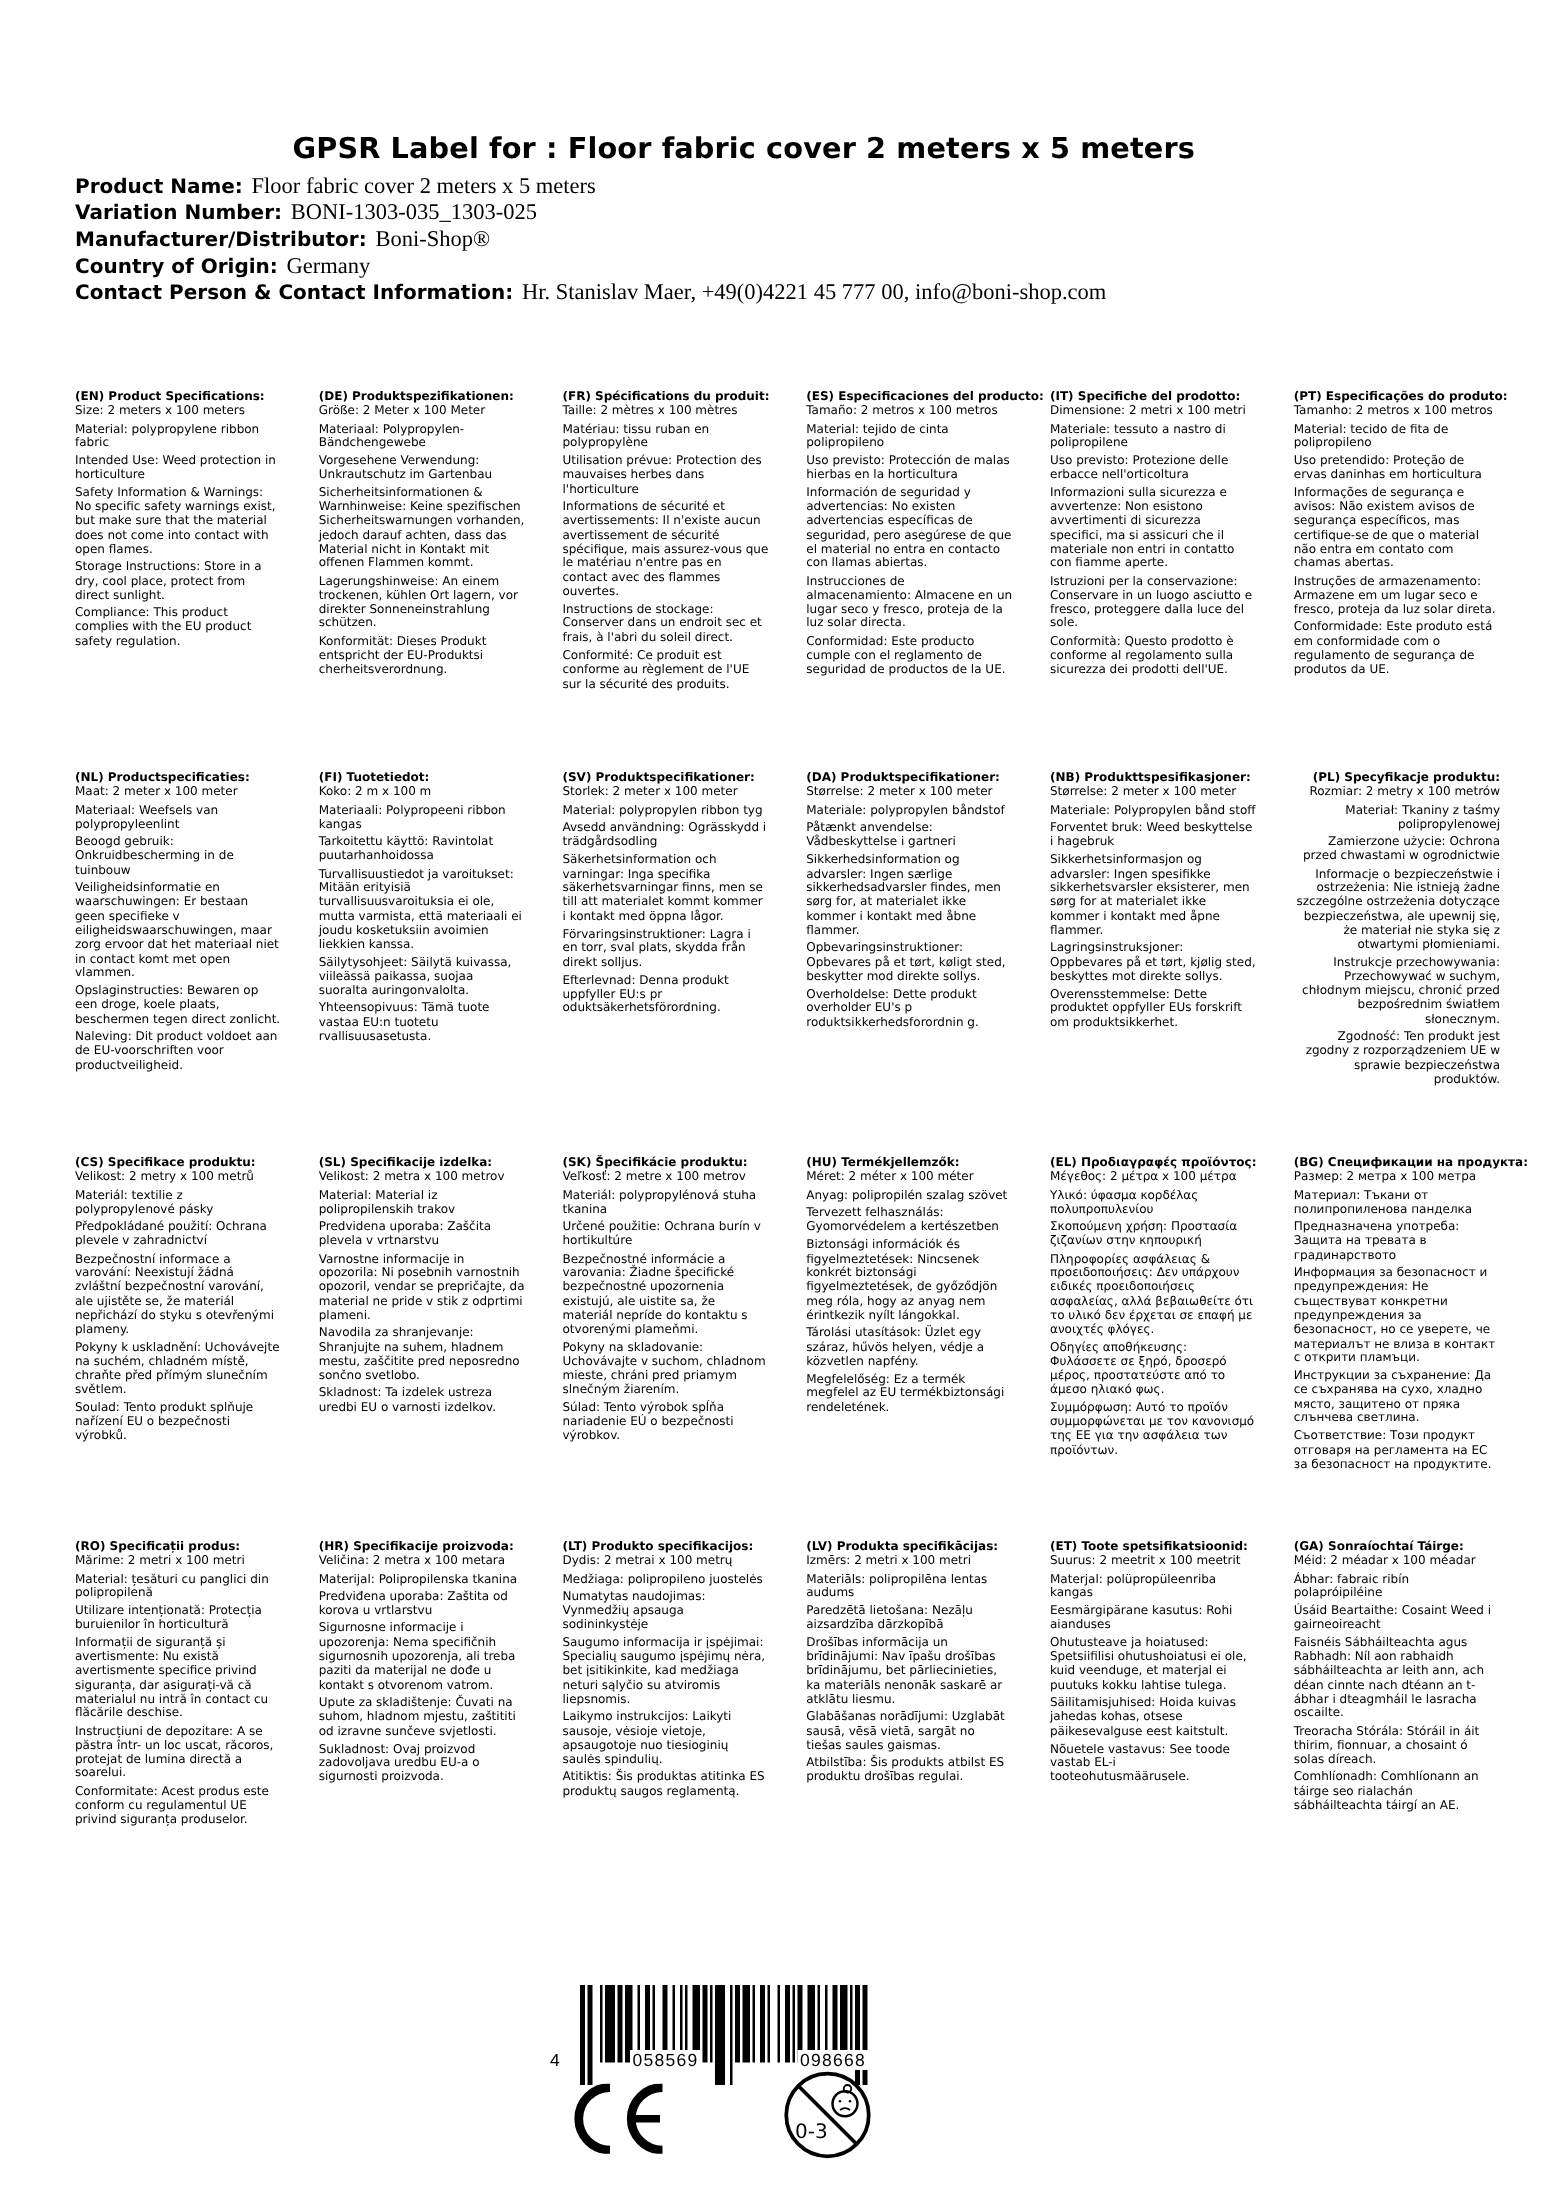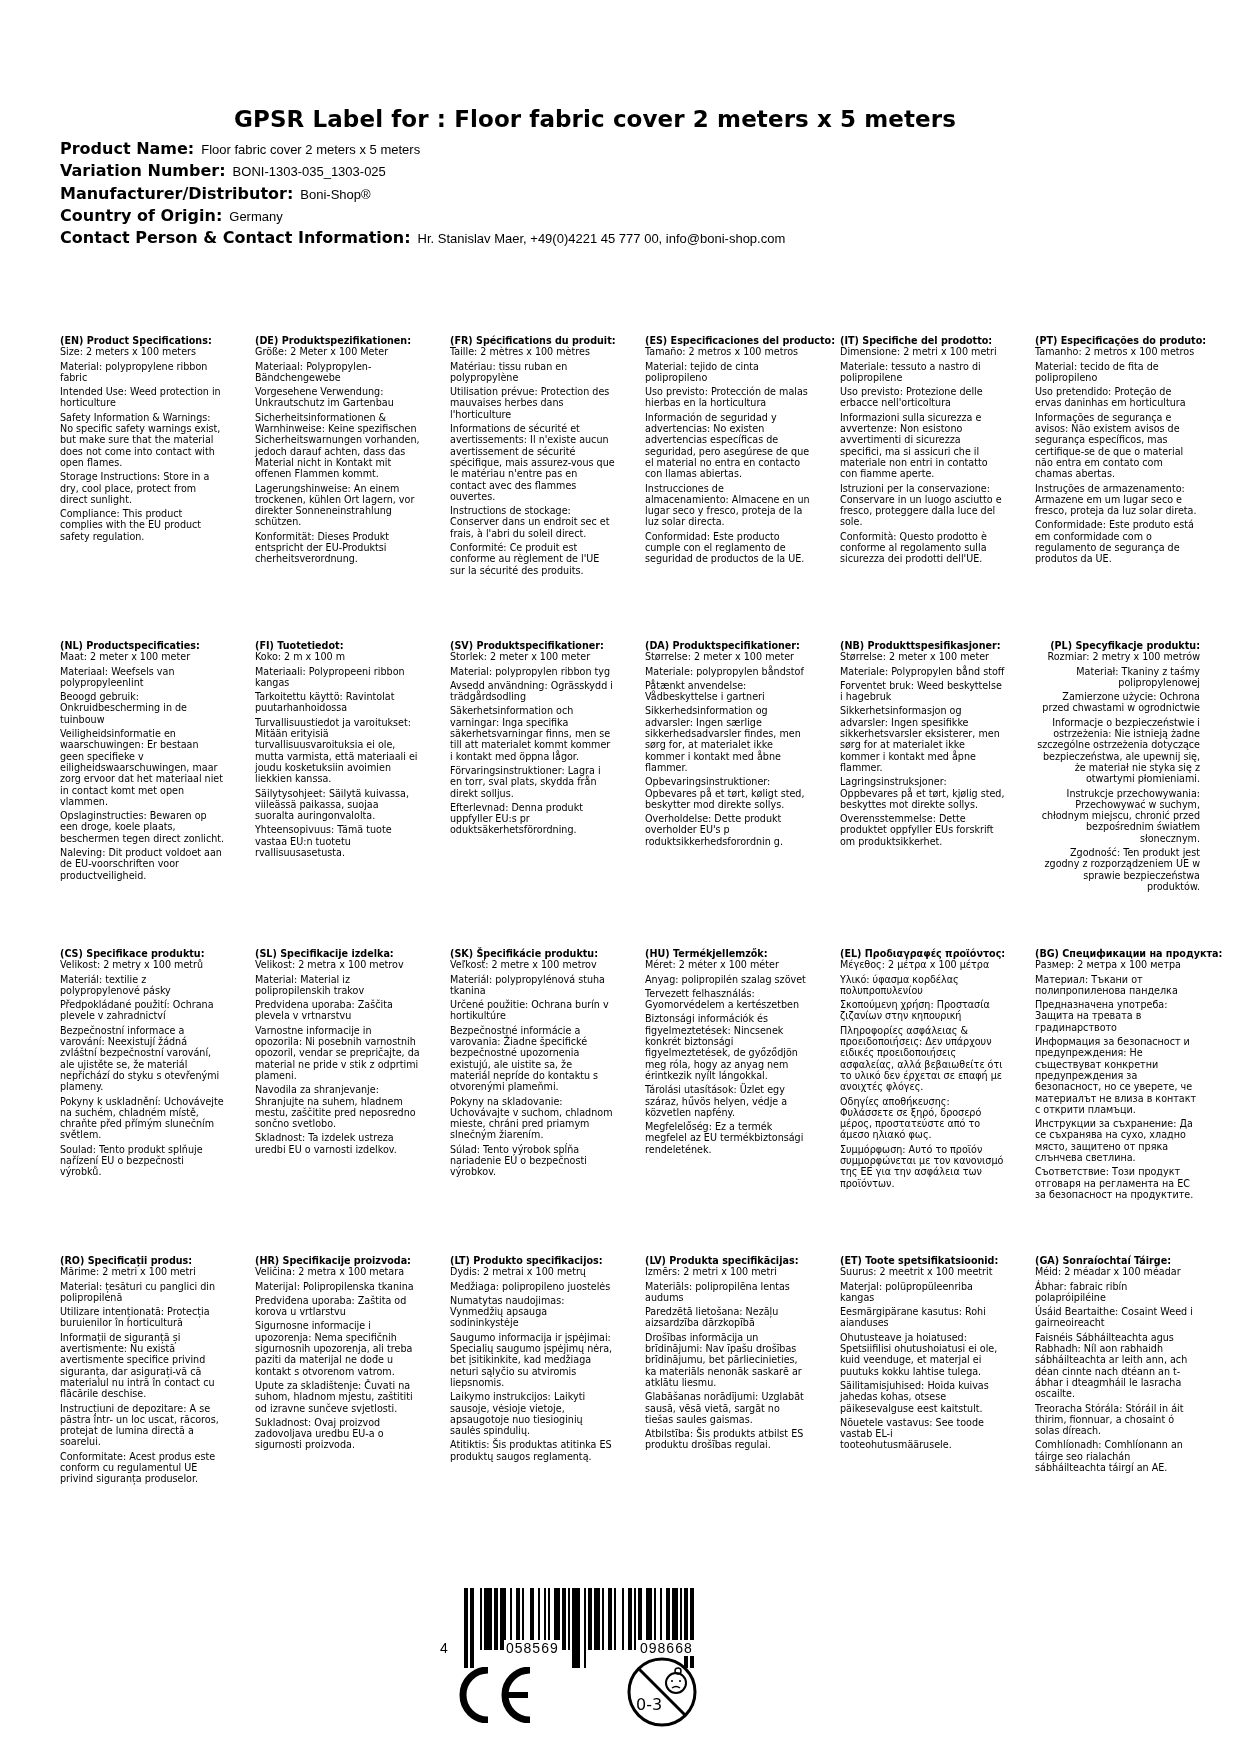--- a/index.html
+++ b/index.html
@@ -9,26 +9,26 @@
   }
   .title {
     position: absolute; top: 58px; left: 0; width: 1190px; text-align: center;
     font-size: 23px; font-weight: bold; letter-spacing: 0.1px; margin-top: 48px;
   }
   .info {
     position: absolute; top: 138px; left: 60px; font-size: 16px; line-height: 21.3px;
   }
   .info-row { white-space: nowrap; }
   .info-row .k { font-weight: bold; }
-  .info-row .v { font-family: Liberation Sans, sans-serif; font-size: 13px; margin-left: 7px; }
+  .info-row .v { font-family: Liberation Serif, serif; font-size: 18px; margin-left: 7px; }
   .grid {
     position: absolute; left: 60px; top: 312px; width: 1180px;
   }
   .col {
-    position: absolute; top: 0; width: 165px; font-size: 9.6px; line-height: 11.3px; margin-top: 23px;
+    position: absolute; top: 0; width: 165px; font-size: 9.6px; line-height: 11.3px;
   }
   .col .h { font-weight: bold; white-space: nowrap; }
   .col .p { margin: 0 0 3px 0; }
   .barcode {
     position: absolute; left: 438px; top: 1588px; width: 300px; height: 80px;
   }
   .barcode-bars { position: absolute; left: 26px; top: 0; height: 70px; width: 284px; }
   .bar { position: absolute; top: 0; background: #000; }
   .bc-num { position: absolute; font-family: "Liberation Sans", sans-serif; font-size: 14px; background: #fff; padding: 0 2px; }
   .ce-mark { position: absolute; left: 452px; top: 1667px; width: 82px; height: 56px; }

